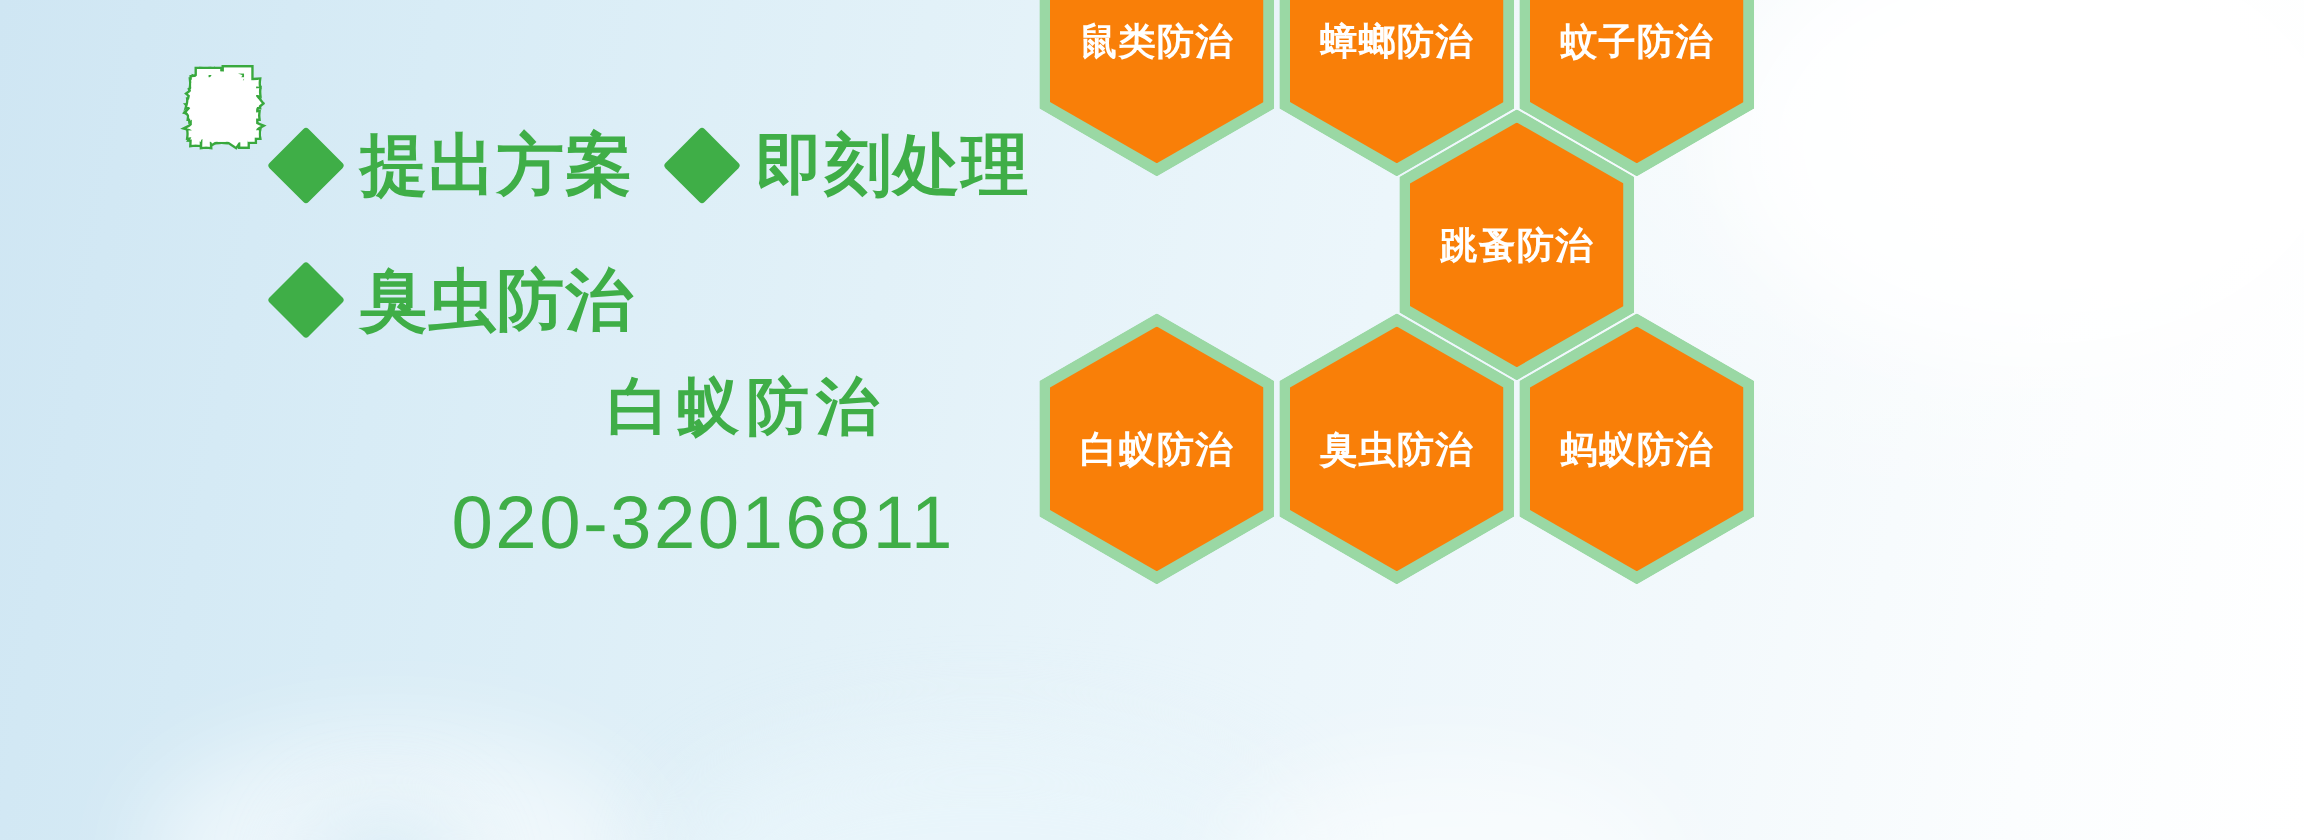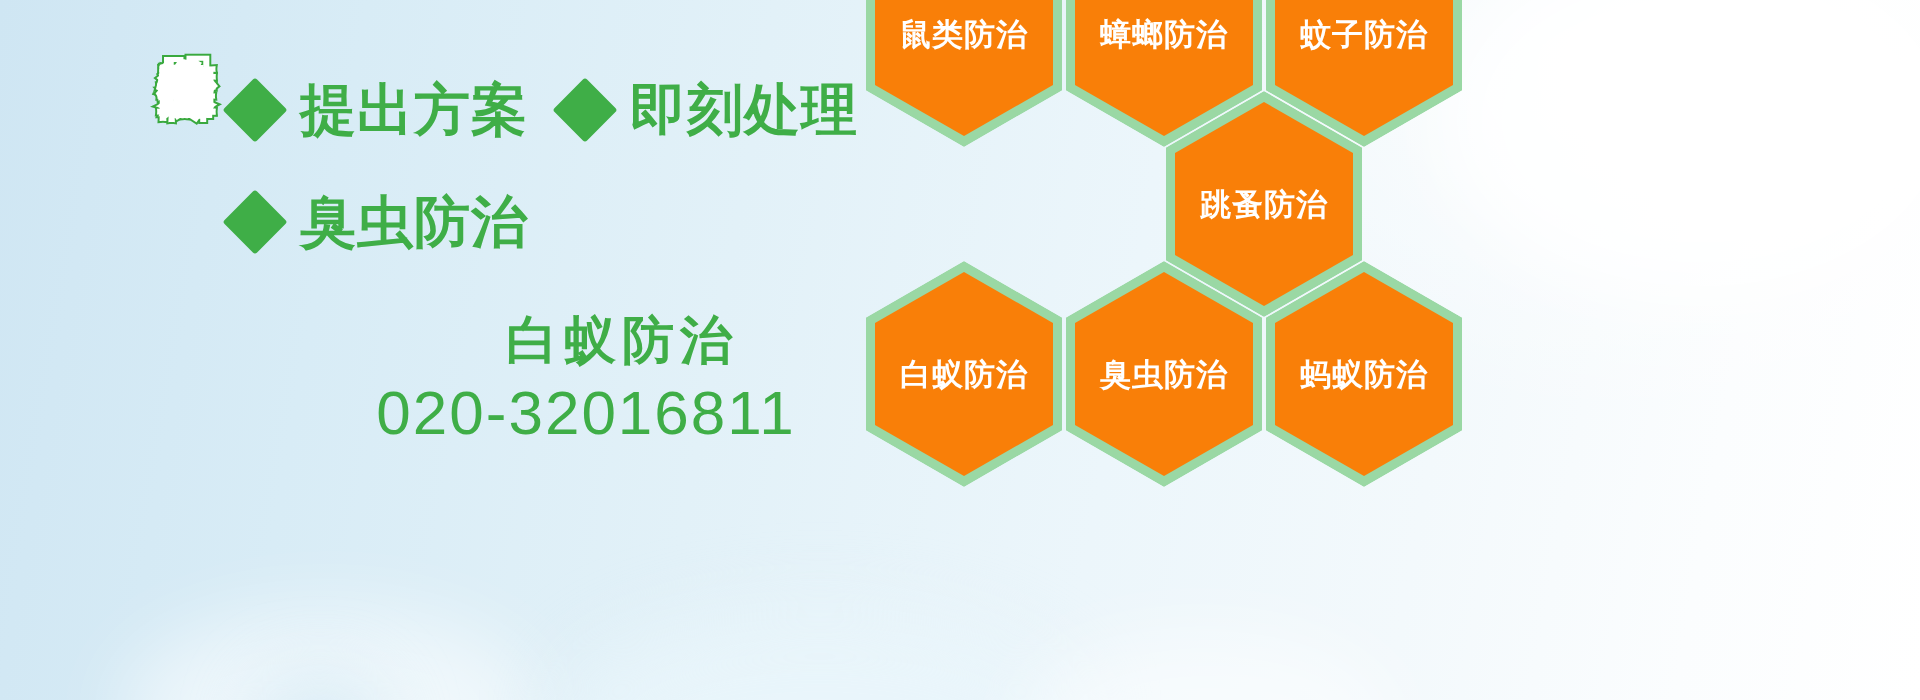--- a/index.html
+++ b/index.html
@@ -56,21 +56,21 @@
 
   
   #features {
     position: absolute;
     left: 232px;
     top: 82px;
     width: 640px;
   }
   .feature-row {
     display: flex;
-    align-items: flex-start;
+    align-items: center;
     height: 112px;
   }
   .feature-item {
     display: flex;
     align-items: center;
   }
   .feature-item + .feature-item { margin-left: 34px; }
   .diamond {
     width: 46px;
     height: 46px;
@@ -105,20 +105,21 @@
     line-height: 1.25;
     padding-left: 120px;
   }
   .contact-phone {
     font-size: 62px;
     color: #3fae47;
     line-height: 1.3;
     letter-spacing: 2px;
     padding-left: 48px;
     white-space: nowrap;
+    margin-top: 24px;
   }
 
   
   #honeycomb {
     position: absolute;
     left: 860px;
     top: 0;
     width: 1060px;
     height: 540px;
   }

